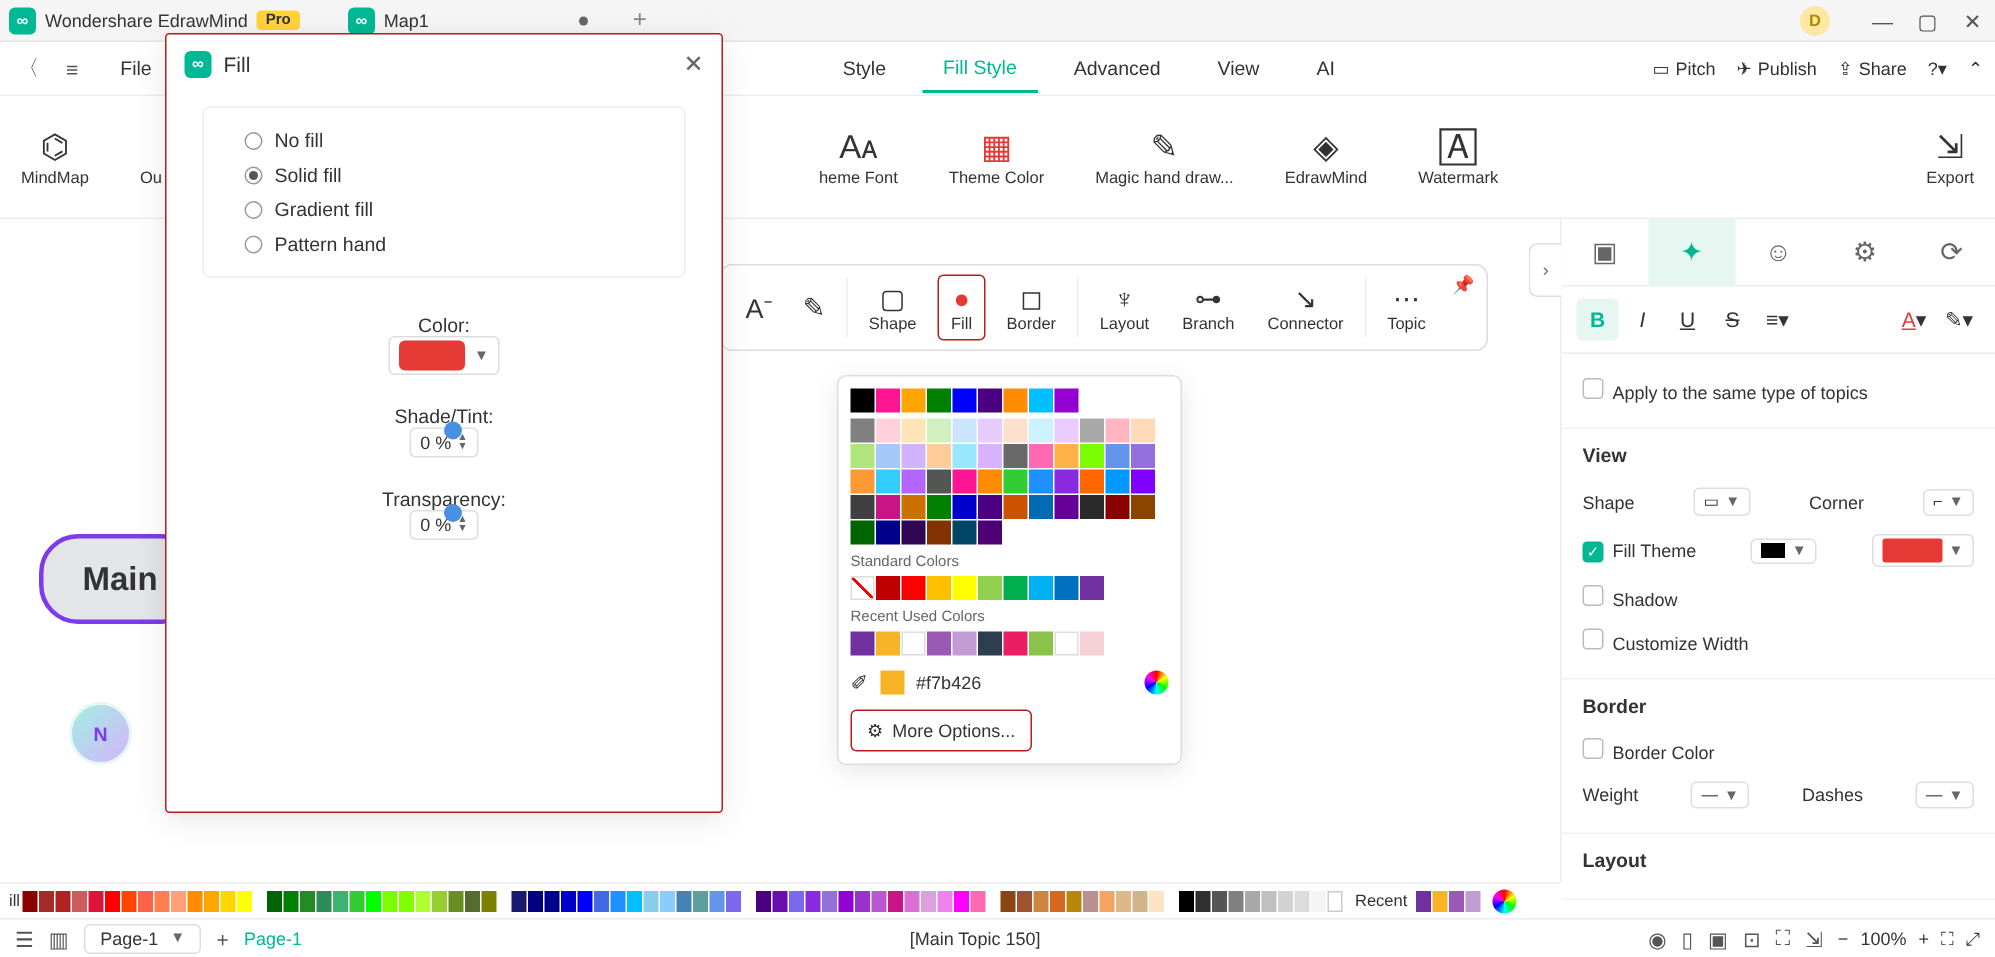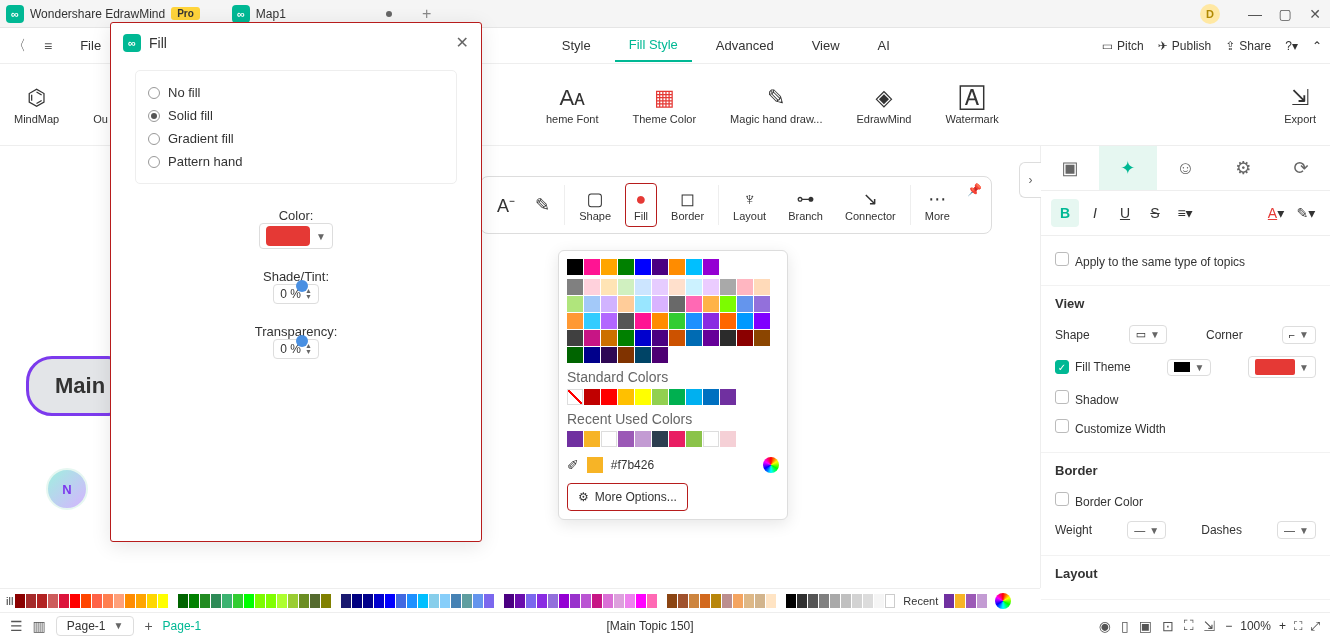--- a/index.html
+++ b/index.html
@@ -35,21 +35,21 @@
 .canvas-area{position:absolute;left:0;top:146px;right:290px;bottom:50px;background:#fff;}
 .main-topic{position:absolute;left:26px;top:210px;padding:14px 26px;border:3px solid #7c3aed;border-radius:26px;background:#e3e5e8;font-size:22px;font-weight:700;color:#333;}
 
 
 .dialog{position:absolute;left:110px;top:22px;width:372px;height:520px;background:#fff;border:1px solid #b71c1c;border-radius:3px;box-shadow:0 4px 20px rgba(0,0,0,.1);z-index:50;}
 .dlg-head{display:flex;align-items:center;padding:10px 12px;gap:8px;}
 .dlg-head .app-icon{margin:0;}
 .dlg-title{font-size:14px;font-weight:500;}
 .dlg-close{margin-left:auto;font-size:16px;color:#666;}
 .dlg-body{padding:8px 24px;}
-.fill-opts{border:1px solid #eee;border-radius:5px;padding:10px 12px;margin-bottom:14px;}
+.fill-opts{border:1px solid #eee;border-radius:5px;padding:10px 27px;margin-bottom:14px;}
 .fill-opts label{display:flex;align-items:center;gap:8px;font-size:13px;padding:4px 0;color:#333;}
 .radio{width:12px;height:12px;border:1px solid #999;border-radius:50%;display:inline-flex;align-items:center;justify-content:center;}
 .radio.sel::after{content:"";width:6px;height:6px;background:#555;border-radius:50%;}
 .row{display:flex;align-items:center;justify-content:space-between;padding:10px 0;font-size:13px;flex-direction:column;}
 .color-btn{width:44px;height:20px;background:#e53935;border-radius:4px;position:relative;}
 .color-wrap{display:flex;align-items:center;gap:6px;border:1px solid #ddd;border-radius:4px;padding:2px 6px;}
 .chev{font-size:10px;color:#666;}
 .slider{flex:1;margin:0 12px;height:4px;background:#ddd;border-radius:2px;position:relative;}
 .slider .thumb{position:absolute;top:-4px;width:12px;height:12px;background:#4a90e2;border-radius:50%;}
 .pct{display:flex;align-items:center;gap:4px;border:1px solid #ddd;border-radius:4px;padding:2px 6px;font-size:12px;}
@@ -61,21 +61,21 @@
 .ft-item{display:flex;flex-direction:column;align-items:center;padding:4px 8px;font-size:11px;color:#333;border-radius:4px;}
 .ft-item .fi-icon{font-size:18px;height:22px;display:flex;align-items:center;}
 .ft-item.boxed{border:1px solid #b71c1c;}
 .ft-sep{width:1px;height:40px;background:#eee;}
 .pin{font-size:12px;color:#bbb;align-self:flex-start;margin-left:4px;}
 
 
 .palette{position:absolute;left:558px;top:250px;width:230px;background:#fff;border:1px solid #ddd;border-radius:6px;padding:8px;z-index:45;box-shadow:0 4px 16px rgba(0,0,0,.1);}
 .swatch-grid{display:flex;flex-wrap:wrap;gap:1px;}
 .sw{width:16px;height:16px;}
-.sec-label{font-size:14px;color:#666;margin:6px 0 4px;}
+.sec-label{font-size:10px;color:#666;margin:6px 0 4px;}
 .hex-row{display:flex;align-items:center;gap:8px;margin-top:10px;font-size:12px;}
 .dropper{font-size:14px;}
 .hex-sw{width:16px;height:16px;background:#f7b426;}
 .wheel{margin-left:auto;width:16px;height:16px;border-radius:50%;background:conic-gradient(red,yellow,lime,cyan,blue,magenta,red);}
 .more-opts{border:1px solid #b71c1c;border-radius:4px;padding:6px 10px;margin-top:10px;display:inline-flex;align-items:center;gap:6px;font-size:12px;}
 
 
 .right-panel{position:absolute;right:0;top:146px;bottom:50px;width:290px;border-left:1px solid #eee;background:#fff;display:flex;flex-direction:column;}
 .collapse-btn{position:absolute;left:-22px;top:16px;width:22px;height:36px;border:1px solid #ddd;border-right:none;border-radius:6px 0 0 6px;background:#fff;display:flex;align-items:center;justify-content:center;font-size:12px;color:#666;}
 .rp-tabs{display:flex;border-bottom:1px solid #eee;}
@@ -275,21 +275,21 @@
       <span class="fi-icon">⊶</span>
       <span>Branch</span>
     </div>
   <div class="ft-item">
       <span class="fi-icon">↘</span>
       <span>Connector</span>
     </div>
   <div class="ft-sep"></div>
   <div class="ft-item">
       <span class="fi-icon">⋯</span>
-      <span>More</span>
+      <span>Topic</span>
     </div>
   <span class="pin">📌</span>
 </div>
 
 <div class="palette">
   <div class="swatch-grid" id="theme-row">
       <div class="sw" style="background: rgb(0, 0, 0);"></div>
       <div class="sw" style="background: rgb(255, 20, 147);"></div>
       <div class="sw" style="background: rgb(255, 165, 0);"></div>
       <div class="sw" style="background: rgb(0, 128, 0);"></div>

